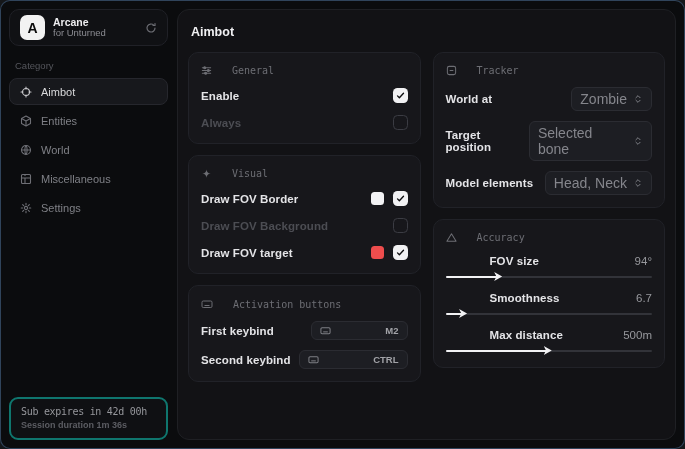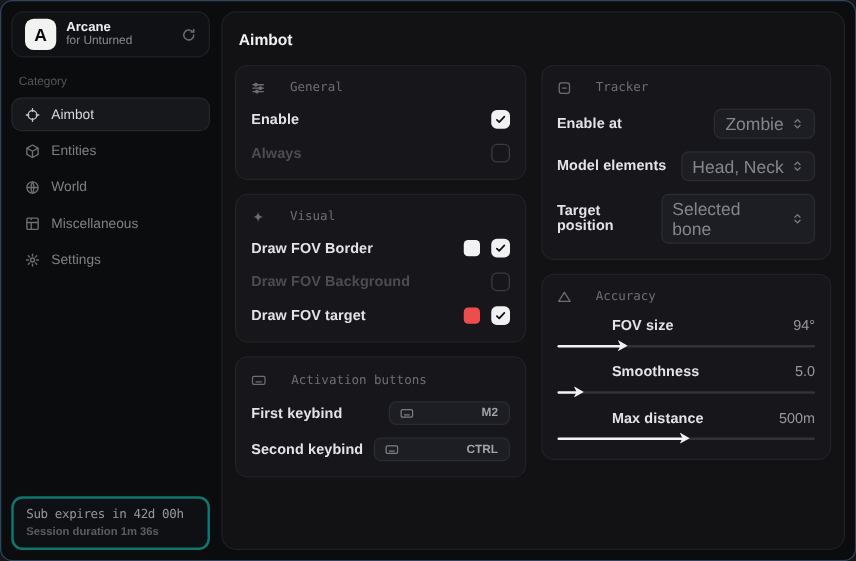--- a/index.html
+++ b/index.html
@@ -317,52 +317,52 @@
           <div class="section-head">
             <span class="s-icon">
               <svg width="11" height="11" viewBox="0 0 24 24" fill="none" stroke="currentColor" stroke-width="2.2">
                 <rect x="3" y="3" width="18" height="18" rx="4"></rect>
                   <path d="M8 12h8"></path>
               </svg>
             </span>
             <span>Tracker</span>
           </div>
           <div class="row">
-            <span class="row-label">Enable at</span>
+            <span class="row-label">World at</span>
             <span class="badge">
               <span class="dd-text">Zombie</span>
+              <span class="b-icon">
+                <svg width="10" height="10" viewBox="0 0 24 24" fill="none" stroke="currentColor" stroke-width="2.4" stroke-linecap="round" stroke-linejoin="round">
+                    <path d="m7 9 5-5 5 5M7 15l5 5 5-5"></path>
+                  </svg>
+              </span>
+            </span>
+          </div>
+          <div class="row">
+            <span class="row-label">Target position</span>
+            <span class="badge">
+              <span class="dd-text">Selected bone</span>
               <span class="b-icon">
                 <svg width="10" height="10" viewBox="0 0 24 24" fill="none" stroke="currentColor" stroke-width="2.4" stroke-linecap="round" stroke-linejoin="round">
                     <path d="m7 9 5-5 5 5M7 15l5 5 5-5"></path>
                   </svg>
               </span>
             </span>
           </div>
           <div class="row">
             <span class="row-label">Model elements</span>
             <span class="badge">
               <span class="dd-text">Head, Neck</span>
               <span class="b-icon">
                 <svg width="10" height="10" viewBox="0 0 24 24" fill="none" stroke="currentColor" stroke-width="2.4" stroke-linecap="round" stroke-linejoin="round">
                     <path d="m7 9 5-5 5 5M7 15l5 5 5-5"></path>
                   </svg>
               </span>
             </span>
           </div>
-          <div class="row">
-            <span class="row-label">Target position</span>
-            <span class="badge">
-              <span class="dd-text">Selected bone</span>
-              <span class="b-icon">
-                <svg width="10" height="10" viewBox="0 0 24 24" fill="none" stroke="currentColor" stroke-width="2.4" stroke-linecap="round" stroke-linejoin="round">
-                    <path d="m7 9 5-5 5 5M7 15l5 5 5-5"></path>
-                  </svg>
-              </span>
-            </span>
-          </div>
         </div>
 
         <div class="card">
           <div class="section-head">
             <span class="s-icon">
               <svg width="11" height="11" viewBox="0 0 24 24" fill="none" stroke="currentColor" stroke-width="2.2" stroke-linejoin="round">
                 <path d="M12 4 22 20H2z"></path>
               </svg>
             </span>
             <span>Accuracy</span>
@@ -377,21 +377,21 @@
               <div class="track"></div>
               <div class="fill" style="width: 26%;">
                   <span class="thumb"></span>
                 </div>
             </div>
           </div>
 
           <div class="slider-group">
             <div class="slider-top">
               <span class="row-label">Smoothness</span>
-              <span class="slider-value">5.0</span>
+              <span class="slider-value">6.7</span>
             </div>
             <div class="slider">
               <div class="track"></div>
               <div class="fill" style="width: 9%;">
                   <span class="thumb"></span>
                 </div>
             </div>
           </div>
 
           <div class="slider-group">

